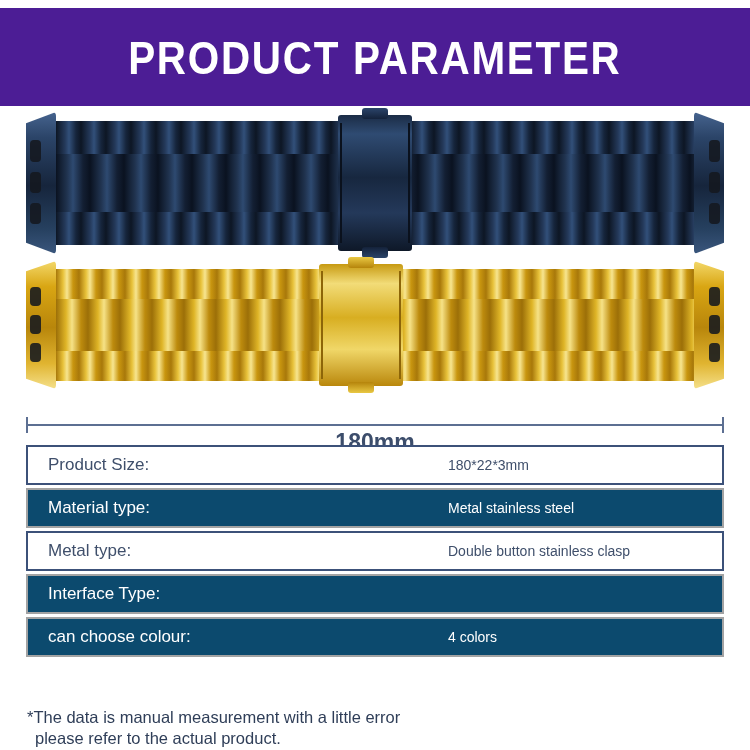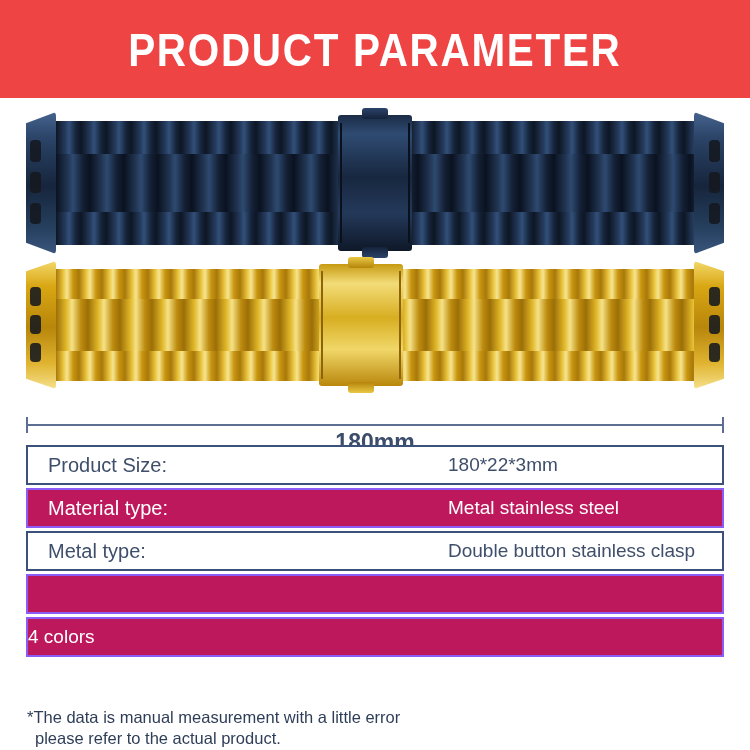--- a/index.html
+++ b/index.html
@@ -6,22 +6,22 @@
   body{
     width:750px;height:750px;
     background:#ffffff;
     font-family:"Liberation Sans","DejaVu Sans",sans-serif;
     overflow:hidden;
     position:relative;
   }
 
   
   .header{
-    position:absolute;left:0;top:0;width:750px;height:98px;
-    background:#ef4444;
+    position:absolute;left:0;top:8px;width:750px;height:98px;
+    background:#4c1d95;
     display:flex;align-items:center;justify-content:center;
   }
   .header-title{
     color:#ffffff;
     font-size:47px;
     font-weight:700;
     letter-spacing:2.0px;
     transform:scaleX(0.86);
     transform-origin:center;
     white-space:nowrap;
@@ -105,32 +105,32 @@
     position:relative;
     height:40px;margin-bottom:3px;
     display:flex;align-items:center;
     box-sizing:border-box;
   }
   .spec-row.light{
     background:#ffffff;
     border:2px solid #3c5179;
   }
   .spec-row.dark{
-    background:#be185d;
-    border:2px solid #8b5cf6;
+    background:#0c4a6e;
+    border:2px solid #a3a3a3;
   }
   .spec-label{
     padding-left:20px;
     width:400px;
-    font-size:20px;
+    font-size:17px;
     white-space:nowrap;
     font-family:"Liberation Sans","DejaVu Sans",sans-serif;
   }
   .spec-value{
-    font-size:19px;
+    font-size:14px;
     white-space:nowrap;
     font-family:"Liberation Sans","DejaVu Sans",sans-serif;
   }
   .spec-row.light .spec-label,.spec-row.light .spec-value{color:#3f4f6b;}
   .spec-row.dark  .spec-label,.spec-row.dark  .spec-value{color:#ffffff;}
 
   
   .footer{
     position:absolute;left:27px;top:707px;width:700px;
     color:#2f3e58;font-size:16.5px;line-height:21px;
@@ -241,24 +241,26 @@
     <div class="spec-label">Material type:</div>
     <div class="spec-value">Metal stainless steel</div>
   </div>
 
   <div class="spec-row light">
     <div class="spec-label">Metal type:</div>
     <div class="spec-value">Double button stainless clasp</div>
   </div>
 
   <div class="spec-row dark">
+    <div class="spec-label">Interface Type:</div>
   </div>
 
 
   <div class="spec-row dark">
+    <div class="spec-label">can choose colour:</div>
     <div class="spec-value">4 colors</div>
   </div>
 </div>
 
 <div class="footer">
   <div class="footer-l1">*The data is manual measurement with a little error</div>
   <div class="footer-l2">please refer to the actual product.</div>
 </div>
 
 </body></html>

